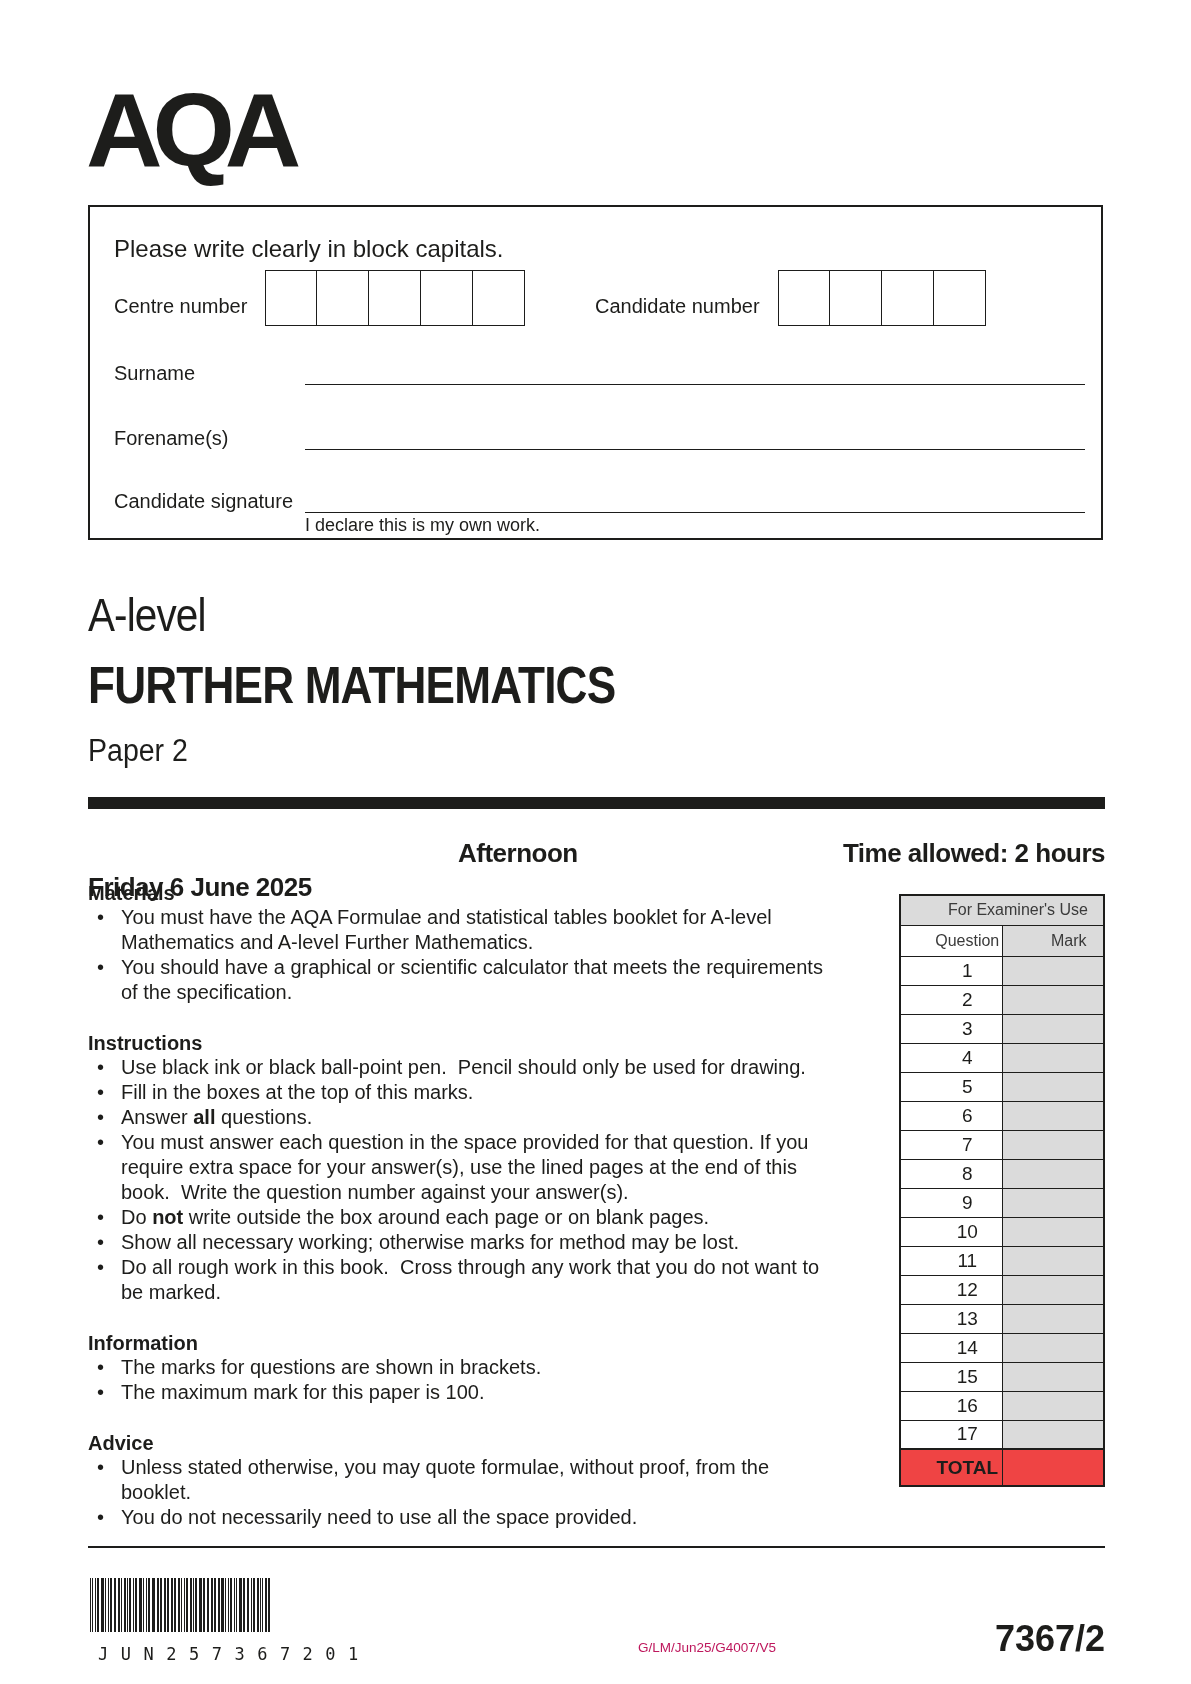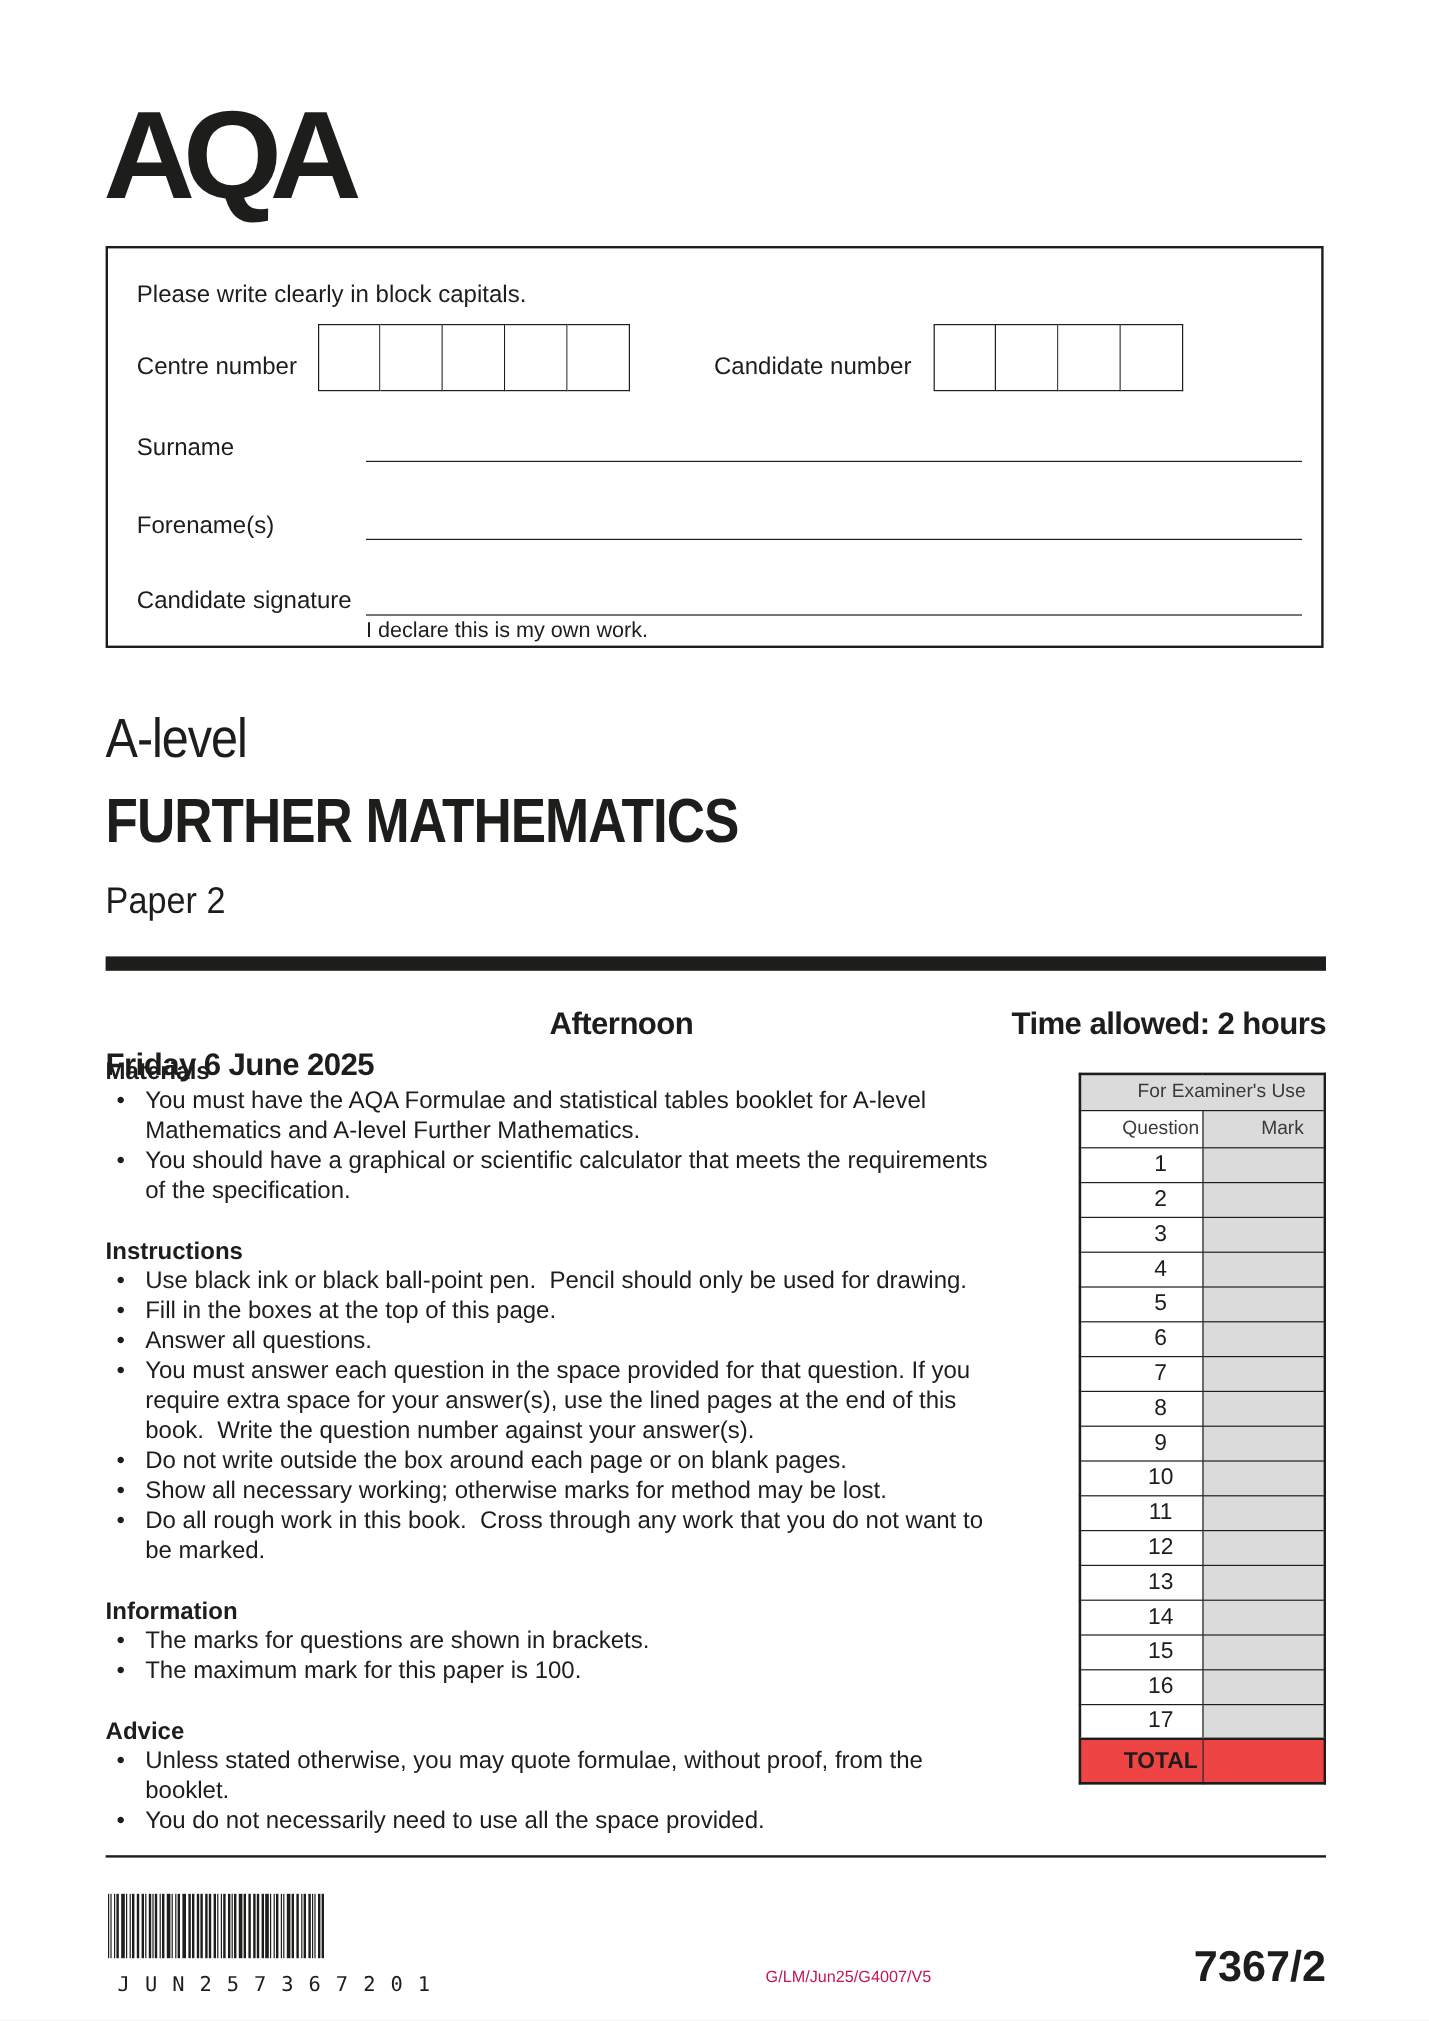--- a/index.html
+++ b/index.html
@@ -16,21 +16,21 @@
     position:absolute; left:86px; top:78px; height:104px;
     font-weight:bold; font-size:104px; line-height:104px;
     letter-spacing:-10px; transform:scaleX(1.02); transform-origin:0 0;
   }
 
   
   .cand-box {
     position:absolute; left:88px; top:205px; width:1015px; height:335px;
     border:2.5px solid #1d1d1b;
   }
-  .cand-box .block-capitals { position:absolute; left:24px; top:28px; font-size:20px; }
+  .cand-box .block-capitals { position:absolute; left:24px; top:28px; font-size:24px; }
   .cand-label { position:absolute; font-size:20px; }
   .cellrow { position:absolute; display:flex; }
   .cellrow .cell {
     width:52px; height:56px; border:1.8px solid #1d1d1b; border-left:none; background:#fff;
   }
   .cellrow .cell:first-child { border-left:1.8px solid #1d1d1b; }
   .writeline {
     position:absolute; border-bottom:1.8px solid #1d1d1b; height:1px;
   }
   .declaration { position:absolute; left:215px; top:308px; font-size:18px; }
@@ -66,21 +66,21 @@
   .info-col h3 { font-size:20px; font-weight:bold; margin-top:27px; }
   .info-col .section:first-child h3 { margin-top:0; }
   .info-col ul { list-style:none; }
   .info-col li {
     position:relative; padding-left:33px; font-size:20px; line-height:25px;
     white-space:pre-wrap;
   }
   .info-col li::before {
     content:"•"; position:absolute; left:9px; top:0; font-size:20px;
   }
-  .info-col b { font-weight:normal;text-align:center; }
+  .info-col b { font-weight:bold;text-align:center; }
 
   
   .exam-table {
     position:absolute; left:899px; top:894px; width:206px;
     border-collapse:collapse; table-layout:fixed;
   }
   .exam-table td, .exam-table th {
     border:1.6px solid #1d1d1b; text-align:center; font-weight:normal;padding-left:32px;
   }
   .exam-table .t-head td {
@@ -163,21 +163,21 @@
         <h3>Materials</h3>
         <ul>
           <li><span>You must have the AQA Formulae and statistical tables booklet for A-level Mathematics and A-level Further Mathematics.</span></li>
           <li><span>You should have a graphical or scientific calculator that meets the requirements of the specification.</span></li>
         </ul>
       </div>
       <div class="section">
         <h3>Instructions</h3>
         <ul>
           <li><span>Use black ink or black ball-point pen.  Pencil should only be used for drawing.</span></li>
-          <li><span>Fill in the boxes at the top of this page.</span></li>
+          <li><span>Fill in the boxes at the top of this marks.</span></li>
           <li><span>Answer </span><b>all</b><span> questions.</span></li>
           <li><span>You must answer each question in the space provided for that question. If you require extra space for your answer(s), use the lined pages at the end of this book.  Write the question number against your answer(s).</span></li>
           <li><span>Do </span><b>not</b><span> write outside the box around each page or on blank pages.</span></li>
           <li><span>Show all necessary working; otherwise marks for method may be lost.</span></li>
           <li><span>Do all rough work in this book.  Cross through any work that you do not want to be marked.</span></li>
         </ul>
       </div>
       <div class="section">
         <h3>Information</h3>
         <ul>

